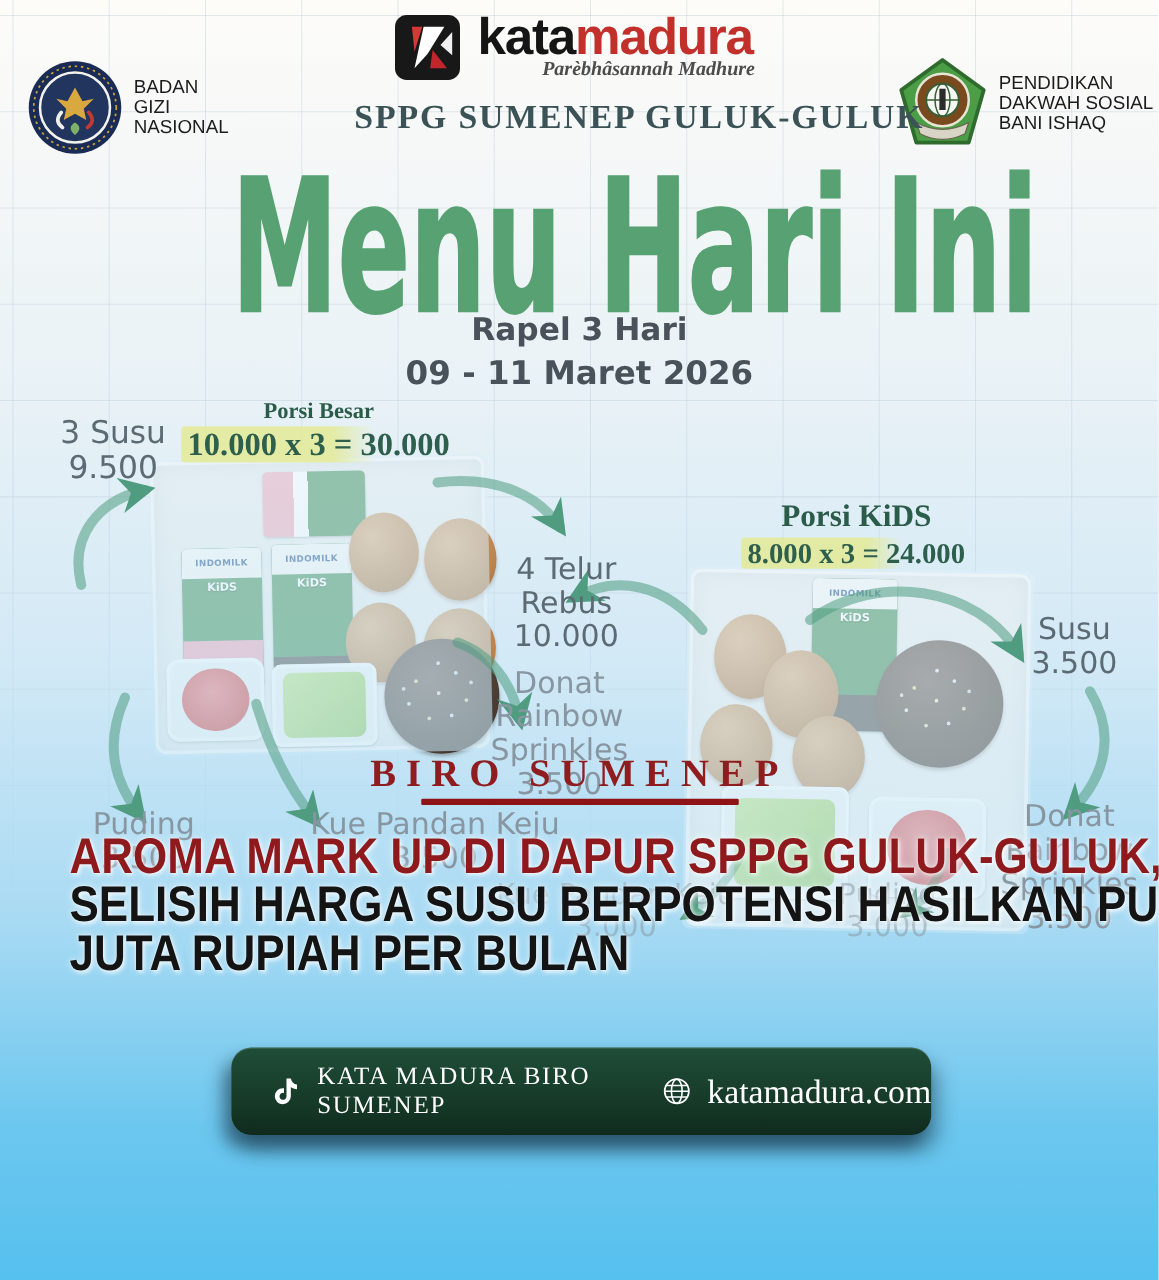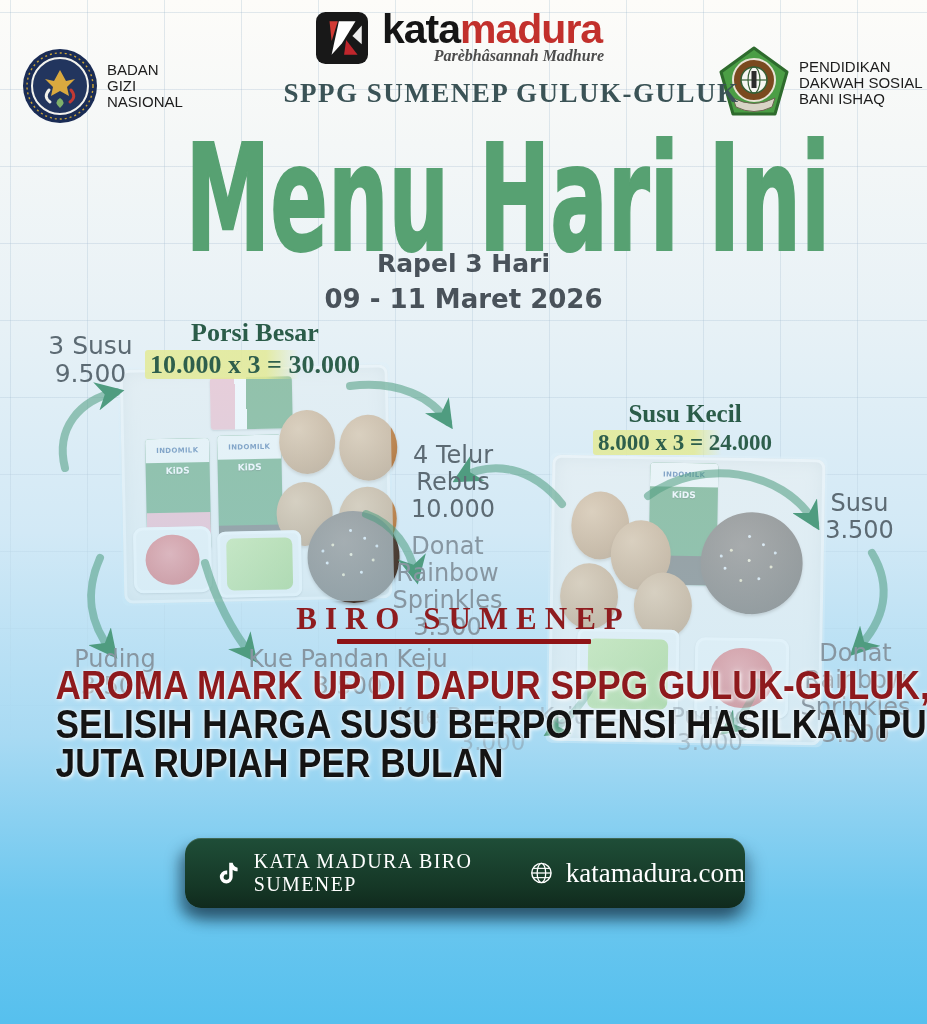--- a/index.html
+++ b/index.html
@@ -51,21 +51,21 @@
   .cup{position:absolute;background:#eff3f4;border-radius:10px;box-shadow:inset 0 0 0 3px #fafcfc,0 1px 2px rgba(60,80,90,.3);}
   .cup .blob{position:absolute;inset:12% 16%;border-radius:50%;background:radial-gradient(circle at 45% 38%,#f07070,#d63c3c 70%);}
   .kuebox{position:absolute;background:#f0f3f3;border-radius:8px;box-shadow:inset 0 0 0 3px #fafcfc,0 1px 2px rgba(60,80,90,.3);}
   .kuebox .kue{position:absolute;inset:11%;border-radius:7px;background:linear-gradient(135deg,#bce381,#8cc652);}
   .donut{position:absolute;border-radius:50%;background:radial-gradient(circle at 40% 33%,#6e5c52,#473a31 72%,#362c25);box-shadow:0 2px 3px rgba(60,50,40,.35);}
   .donut::after{content:"";position:absolute;left:46%;top:46%;width:3px;height:3px;border-radius:50%;background:#f4e6c0;
     box-shadow:-18px -10px 0 #e8d8a8,14px -16px 0 #dfe6ee,22px 6px 0 #e8d8a8,-24px 8px 0 #dfe6ee,
       -8px 20px 0 #e8d8a8,10px 18px 0 #dfe6ee,0 -24px 0 #dfe6ee,-28px -4px 0 #cfd8e2,26px -8px 0 #cfd8e2;}
   
   .plabel{position:absolute;z-index:3;text-align:center;}
-  .plabel .h{font-family:"Liberation Serif",serif;font-weight:bold;font-size:26px;color:#2b5c49;}
+  .plabel .h{font-family:"Liberation Serif",serif;font-weight:bold;font-size:18px;color:#2b5c49;}
   .plabel .calc{font-family:"Liberation Serif",serif;font-weight:bold;font-size:26px;color:#2e5f4c;margin-top:2px;}
   .hl{background:linear-gradient(90deg,rgba(227,234,150,.85) 0 55%,rgba(227,234,150,0) 70%);padding:0 5px;border-radius:3px;}
   .item-label{position:absolute;z-index:3;text-align:center;line-height:1.13;color:#5c6a73;font-size:25px;}
   .item-label .nm{white-space:pre-line;}
   .muted{color:#8796a1;font-size:24px;}
   .vfaded{color:#8796a1;opacity:.5;font-size:23px;}
   
   .biro{position:absolute;left:0;top:601px;width:927px;text-align:center;z-index:6;
     font-family:"Liberation Serif",serif;font-weight:bold;font-size:31px;letter-spacing:8px;color:#8f1c1f;}
   .biro-underline{position:absolute;left:337px;top:639px;width:254px;height:5px;background:#8e1316;z-index:6;border-radius:1px;}
@@ -209,21 +209,21 @@
         <path d="M 592 366 C 580 388, 566 402, 550 412"></path>
         <path d="M 758 362 C 750 386, 740 400, 726 410"></path>
       </g>
     </svg>
 
     <div class="plabel" style="left:125px;top:-2px;width:260px;">
       <div class="h">Porsi Besar</div>
       <div class="calc"><span class="hl">10.000 x 3 = 30.000</span></div>
     </div>
     <div class="plabel" style="left:590px;top:80px;width:190px;">
-      <div class="h" style="font-size:25px;">Susu Kecil</div>
+      <div class="h" style="font-size:25px;">Porsi KiDS</div>
       <div class="calc" style="font-size:23px;"><span class="hl">8.000 x 3 = 24.000</span></div>
     </div>
 
     <div class="item-label" style="left:18px;top:12px;width:145px;">
       <div class="nm">3 Susu</div>
       <div class="pr">9.500</div>
     </div>
     <div class="item-label" style="left:378px;top:122px;width:150px;font-size:24px;">
       <div class="nm">4 Telur Rebus</div>
       <div class="pr">10.000</div>

